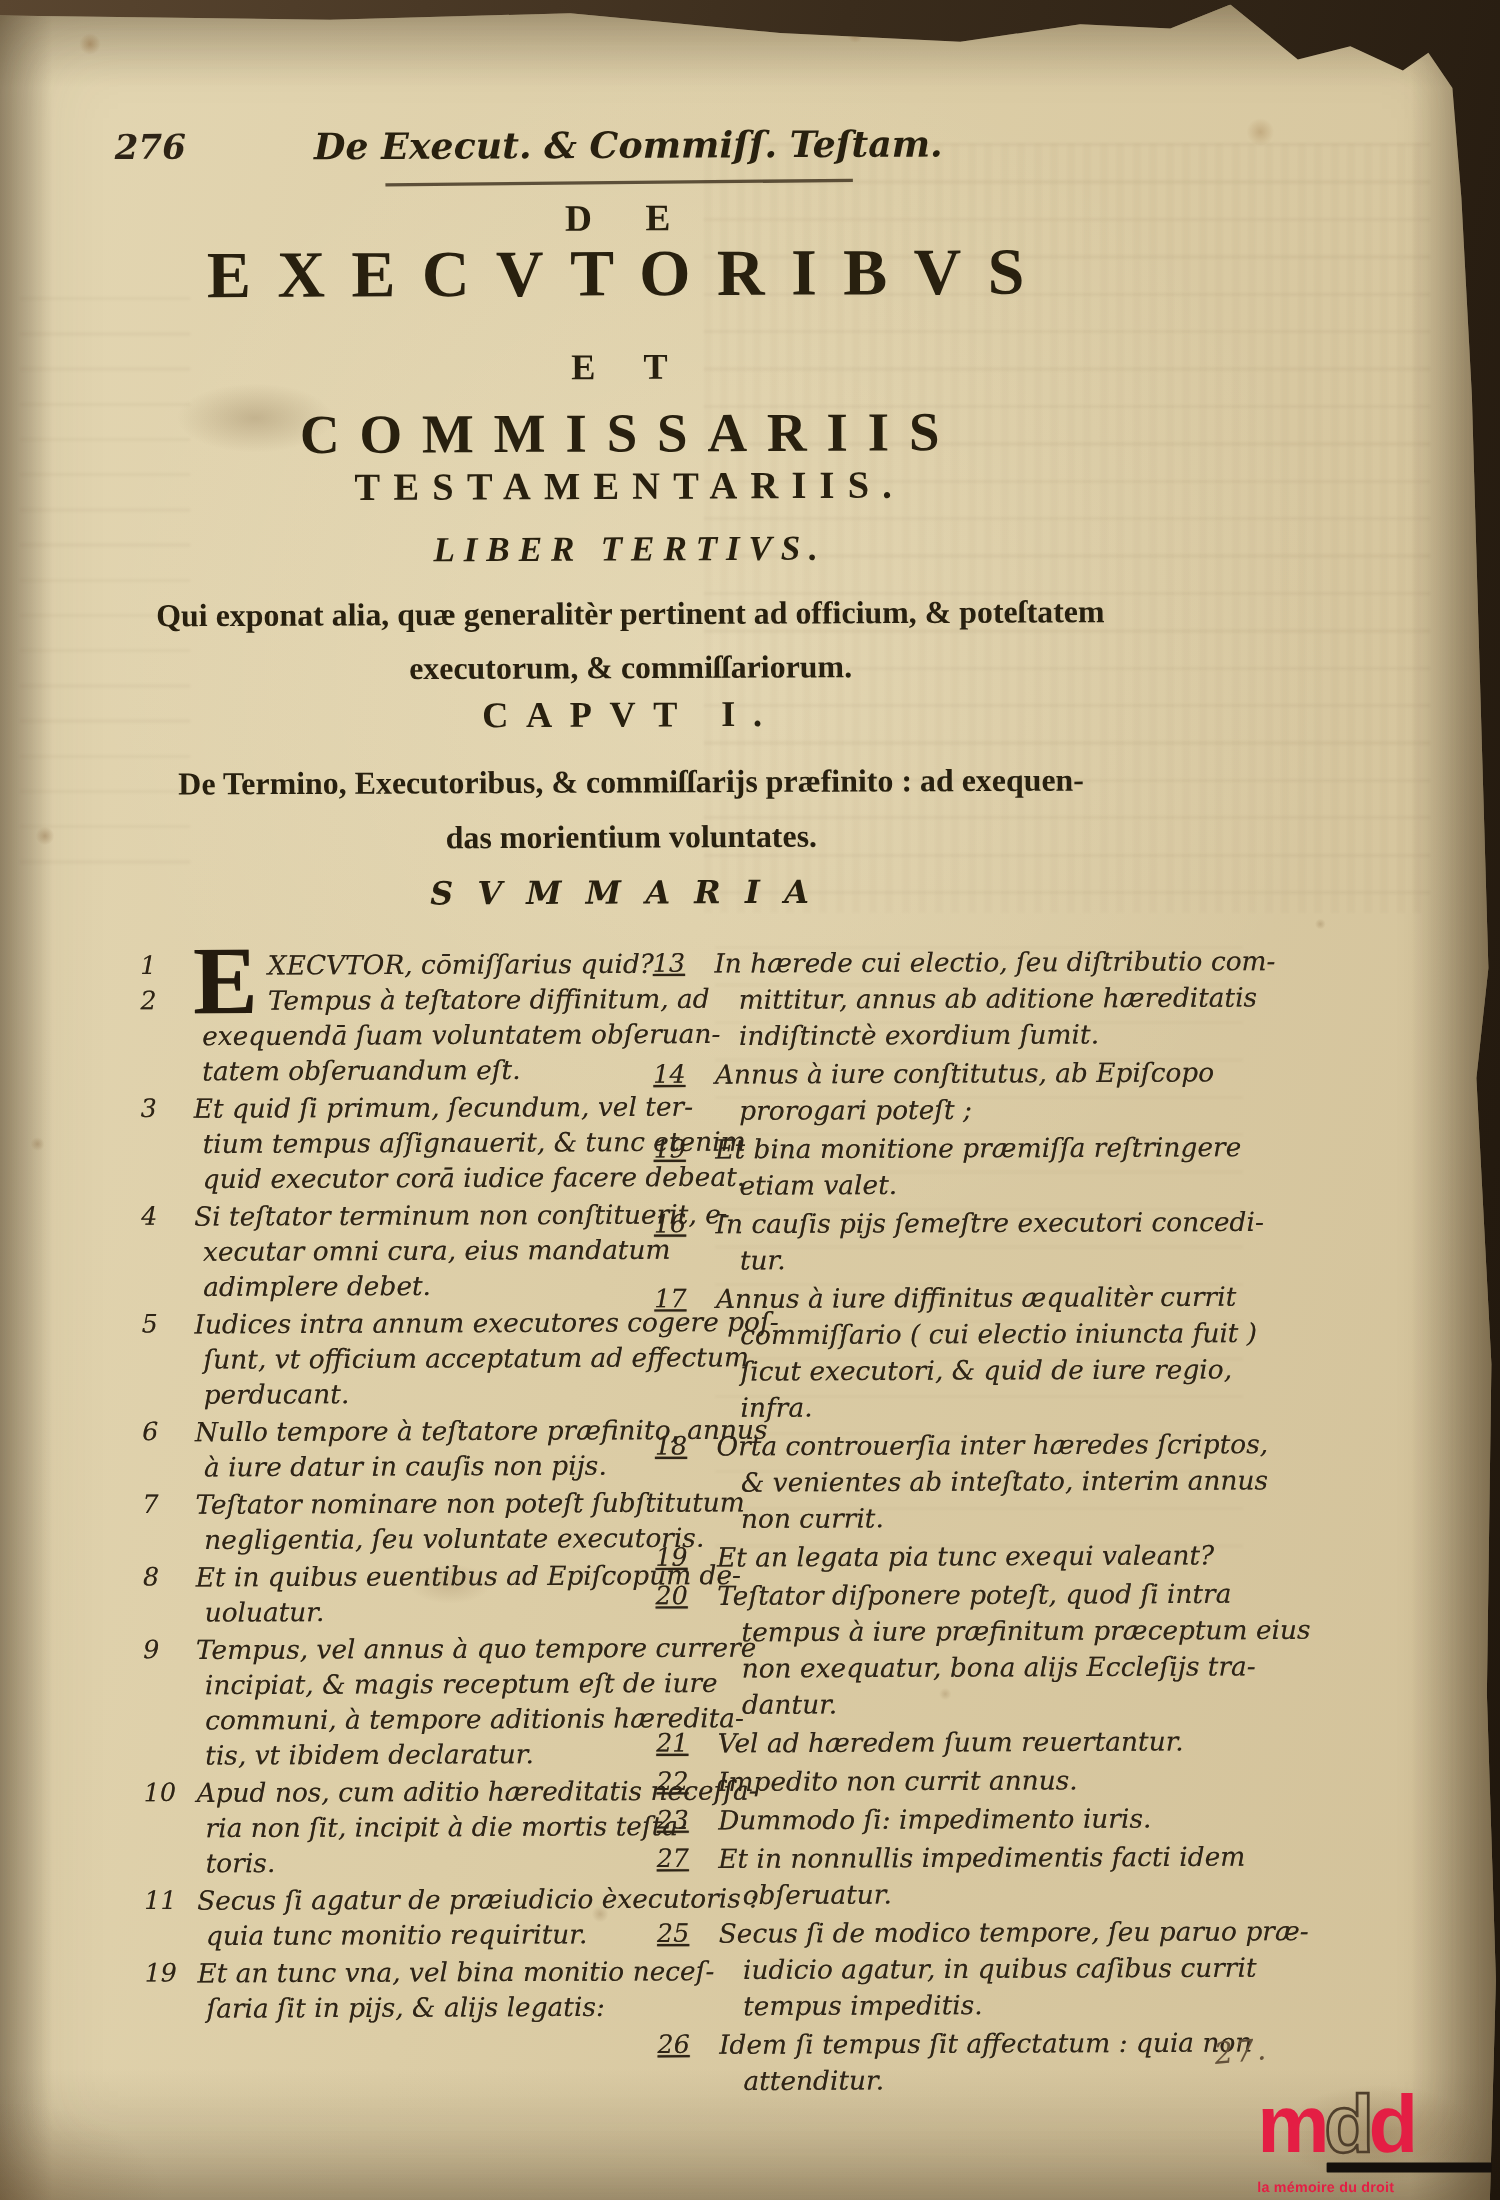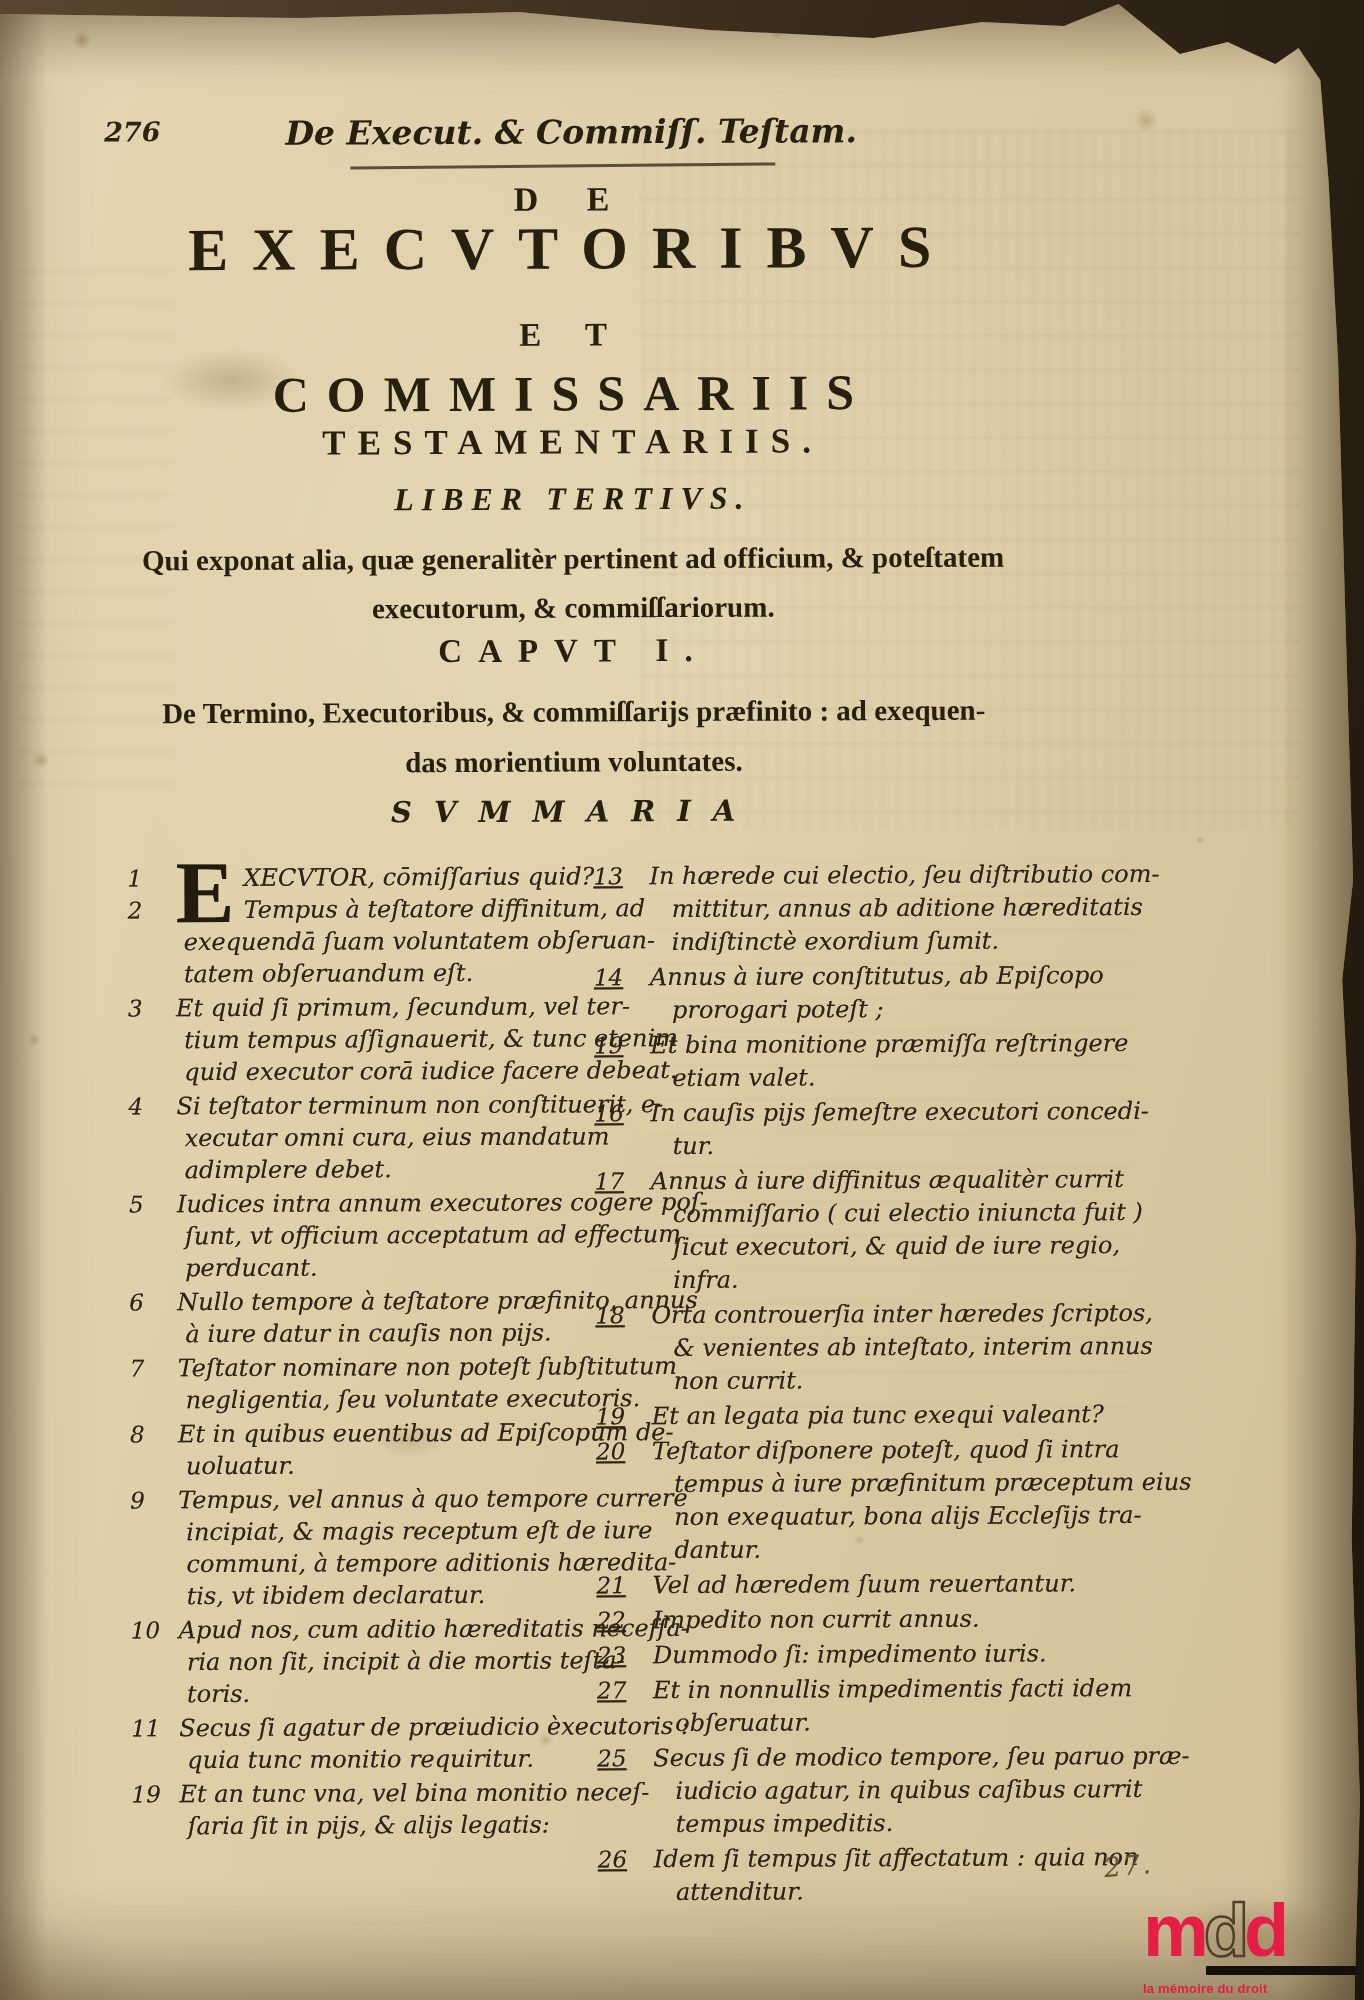--- a/index.html
+++ b/index.html
@@ -35,21 +35,21 @@
   .ghost{position:absolute;pointer-events:none;filter:blur(1.2px);opacity:.55;}
   .g1{left:640px;top:130px;width:660px;height:700px;background:
       repeating-linear-gradient(to bottom,rgba(115,90,60,.10) 0 3px,transparent 3px 34px),
       repeating-linear-gradient(to right,rgba(115,90,60,.05) 0 7px,transparent 7px 15px);}
   .g2{left:18px;top:270px;width:155px;height:540px;background:
       repeating-linear-gradient(to bottom,rgba(115,90,60,.09) 0 3px,transparent 3px 32px);}
   .g3{left:650px;top:860px;width:480px;height:560px;background:
       repeating-linear-gradient(to bottom,rgba(115,90,60,.06) 0 3px,transparent 3px 34px);}
   
   .content{position:absolute;inset:0;color:#2e2416;transform:rotate(-0.25deg);}
-  .folio{position:absolute;left:108px;top:114px;font-size:27px;font-style:italic;font-weight:bold;}
+  .folio{position:absolute;left:108px;top:114px;font-size:31px;font-style:italic;font-weight:bold;}
   .titles{position:absolute;left:0;top:0;width:1150px;height:100%;text-align:center;}
   .titles > div{position:absolute;left:0;width:100%;font-family:"Liberation Serif",serif;color:#28200f;}
   .running{top:112px;font-size:33px;font-style:italic;font-weight:bold;font-family:"DejaVu Serif",serif !important;}
   .rule{top:164px;left:50% !important;width:425px !important;height:3px;background:rgba(55,42,24,.78);
         transform:translateX(-52%) rotate(-.3deg);}
   .h-de{top:180px;font-size:34px;letter-spacing:20px;font-weight:bold;}
   .h-main{top:214px;font-size:60px;letter-spacing:24px;font-weight:bold;}
   .h-et{top:316px;font-size:33px;letter-spacing:18px;font-weight:bold;}
   .h-comm{top:364px;font-size:50px;letter-spacing:18px;font-weight:bold;}
   .h-test{top:422px;font-size:35px;letter-spacing:12px;font-weight:bold;}

